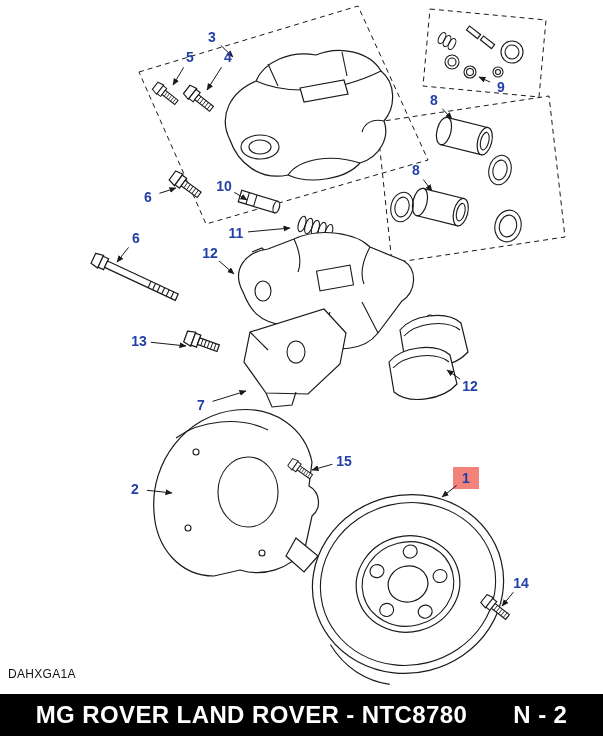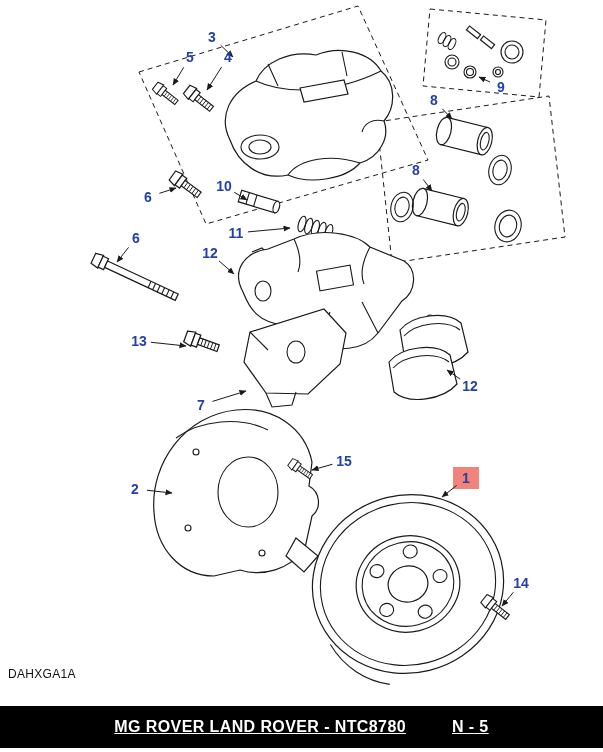--- a/index.html
+++ b/index.html
@@ -4,23 +4,23 @@
 <style>
   * { margin:0; padding:0; box-sizing:border-box; }
   html,body { width:603px; height:752px; background:#fff; font-family:"Liberation Sans", sans-serif; }
   .page { position:relative; width:603px; height:752px; overflow:hidden; background:#fff; }
   svg.art { position:absolute; top:0; left:0; }
   .ln  { stroke:#1a1a1a; stroke-width:1.2; fill:#fff; }
   .ln-n{ stroke:#1a1a1a; stroke-width:1.1; fill:none; }
   .dash{ stroke:#1a1a1a; stroke-width:1; fill:none; stroke-dasharray:5 4; }
   .part-num { font-family:"Liberation Sans", sans-serif; font-size:14px; font-weight:bold; }
   .code { position:absolute; left:8px; top:655px; font-size:12px; color:#111; letter-spacing:0.3px;margin-top:12px; }
-  .footer { position:absolute; left:0; bottom:4px; width:100%; height:42px; background:#000; color:#fff;
+  .footer { position:absolute; left:0; bottom:16px; width:100%; height:42px; background:#000; color:#fff;
             display:flex; align-items:center; justify-content:center; gap:46px;
-            font-weight:bold; font-size:16px; letter-spacing:0.4px;text-decoration:underline; }
+            font-weight:bold; font-size:24px; letter-spacing:0.4px; }
 </style>
 </head>
 <body>
 
 <div class="page">
 
   <svg class="art" width="603" height="752" viewBox="0 0 603 752">
     <defs>
       <marker id="arrowhead" markerWidth="8" markerHeight="8" refX="6.5" refY="3" orient="auto">
         <path d="M0,0 L7,3 L0,6 Z" fill="#1a1a1a"></path>
@@ -209,15 +209,15 @@
         <text x="466" y="483" text-anchor="middle" fill="#2340a8" class="part-num">1</text>
         <line x1="513.3574226360445" y1="592.2515410195251" x2="502" y2="606" stroke="#1a1a1a" stroke-width="1" marker-end="url(#arrowhead)"></line>
         <text x="521" y="588" text-anchor="middle" fill="#2340a8" class="part-num">14</text>
       </g>
   </svg>
 
   <div class="code">DAHXGA1A</div>
 
   <div class="footer">
     <span>MG ROVER LAND ROVER - NTC8780</span>
-    <span>N - 5</span>
+    <span>N - 2</span>
   </div>
 </div>
 
 </body></html>

